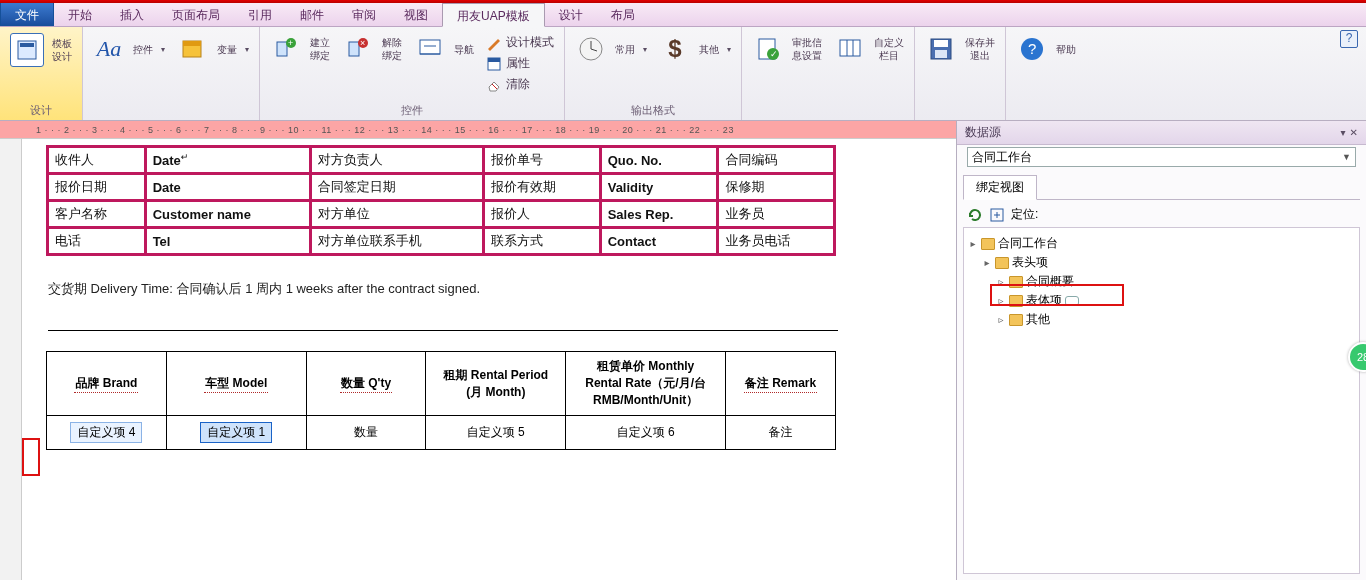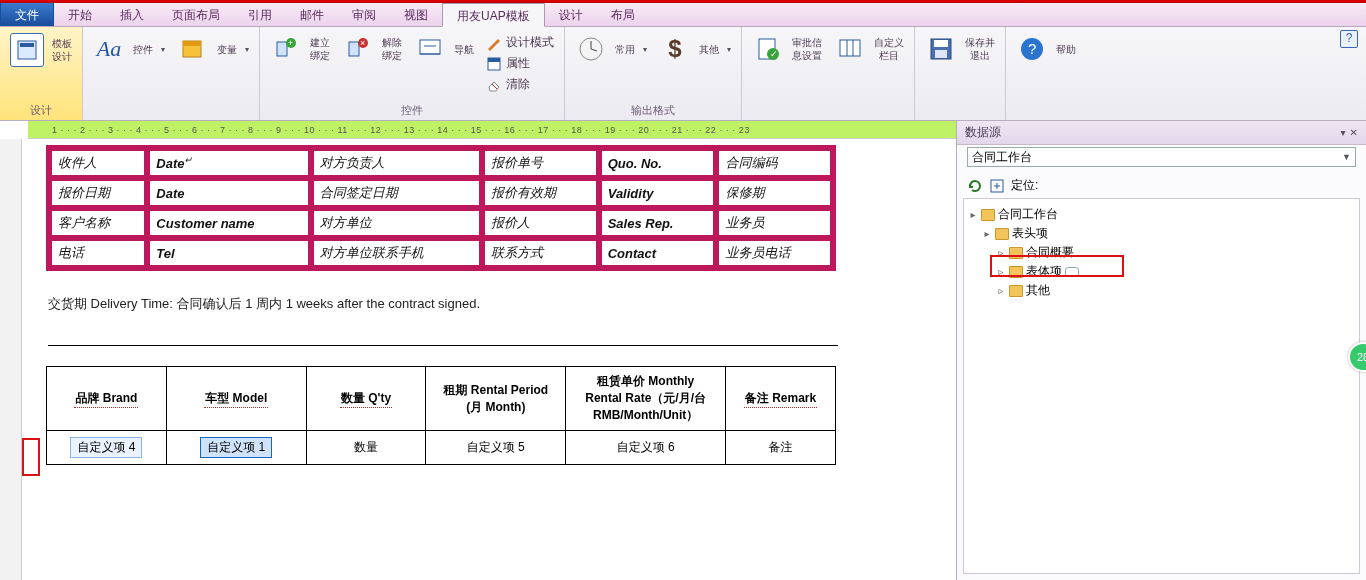--- a/index.html
+++ b/index.html
@@ -18,27 +18,27 @@
   .rbtn.big .ico { width:34px; height:34px; }
   .rbtn .lbl { font-size:10px; text-align:center; line-height:13px; white-space:nowrap;}
   .rbtn .caret::after{content:"▾"; font-size:8px; color:#5a4d63; display:block;}
   .smallstack { display:flex; flex-direction:column; gap:2px; padding-top:2px;}
   .smallbtn { display:flex; align-items:center; gap:4px; padding:1px 4px; color:#4b3a52;}
   .smallbtn .sico{width:16px;height:16px;display:inline-block;}
   .helpq{position:absolute; right:8px; top:30px; width:18px;height:18px; border:1px solid #3a67b0; color:#3a67b0; font-size:12px; text-align:center; border-radius:2px; background:#eaf0fa;}
   
   .workspace { display:flex; height:calc(580px - 3px - 24px - 94px); }
   .doc-wrap{ flex:1; display:flex; flex-direction:column; overflow:hidden;}
-  .hruler{ height:18px; background:#bef264; border-bottom:1px solid #ccc; display:flex; align-items:center; padding-left:24px; font-size:9px; color:#555; letter-spacing:0.5px; overflow:hidden; white-space:nowrap;margin-left:28px;}
+  .hruler{ height:18px; background:#fca5a5; border-bottom:1px solid #ccc; display:flex; align-items:center; padding-left:36px; font-size:9px; color:#555; letter-spacing:0.5px; overflow:hidden; white-space:nowrap;}
   .doc-body{ flex:1; display:flex; overflow:hidden;}
   .vruler{ width:22px; background:#f2f2f2; border-right:1px solid #ccc;}
   .page{ flex:1; background:#fff; padding:6px 10px 0 24px; position:relative; overflow:hidden;}
   
   table.form { border-collapse:collapse; width:790px; }
-  table.form td{ border:6px solid #be185d; padding:3px 6px; font-size:13px; color:#111; vertical-align:middle;font-style:italic;}
+  table.form td{ border:3px solid #be185d; padding:3px 6px; font-size:13px; color:#111; vertical-align:middle;}
   table.form td .en{font-weight:600;}
   .bluecell{ color:#000; }
   .sup{ font-size:9px; vertical-align:super;}
   
   .delivery{ margin:24px 0 0 2px; font-size:13px; color:#222;}
   .hr-line{ border-top:1.5px solid #000; margin:32px 2px 0 2px; width:790px;}
   
   table.items{ border-collapse:collapse; width:790px; margin-top:20px;}
   table.items th, table.items td{ border:1px solid #000; padding:6px 6px; text-align:center; font-size:12px;}
   table.items th{ font-weight:600;}
@@ -364,20 +364,23 @@
       <span>数据源</span>
       <span class="pins">
           <span>▾</span>
           <span>✕</span>
         </span>
     </div>
     <div class="ds-combo">
       <span>合同工作台</span>
         <span class="dd">▼</span>
     </div>
+    <div class="ds-tabs">
+      <div class="ds-tab">绑定视图</div>
+    </div>
     <div class="ds-toolbar">
       <span>
           <svg width="16" height="16">
             <path d="M3 8a5 5 0 1 1 2 4" fill="none" stroke="#2a7a2a" stroke-width="2"></path>
             <path d="M3 6v3h3" fill="none" stroke="#2a7a2a" stroke-width="2"></path>
           </svg>
         </span>
       <span>
           <svg width="16" height="16">
             <rect x="2" y="2" width="12" height="12" fill="none" stroke="#2a5aa0"></rect>

